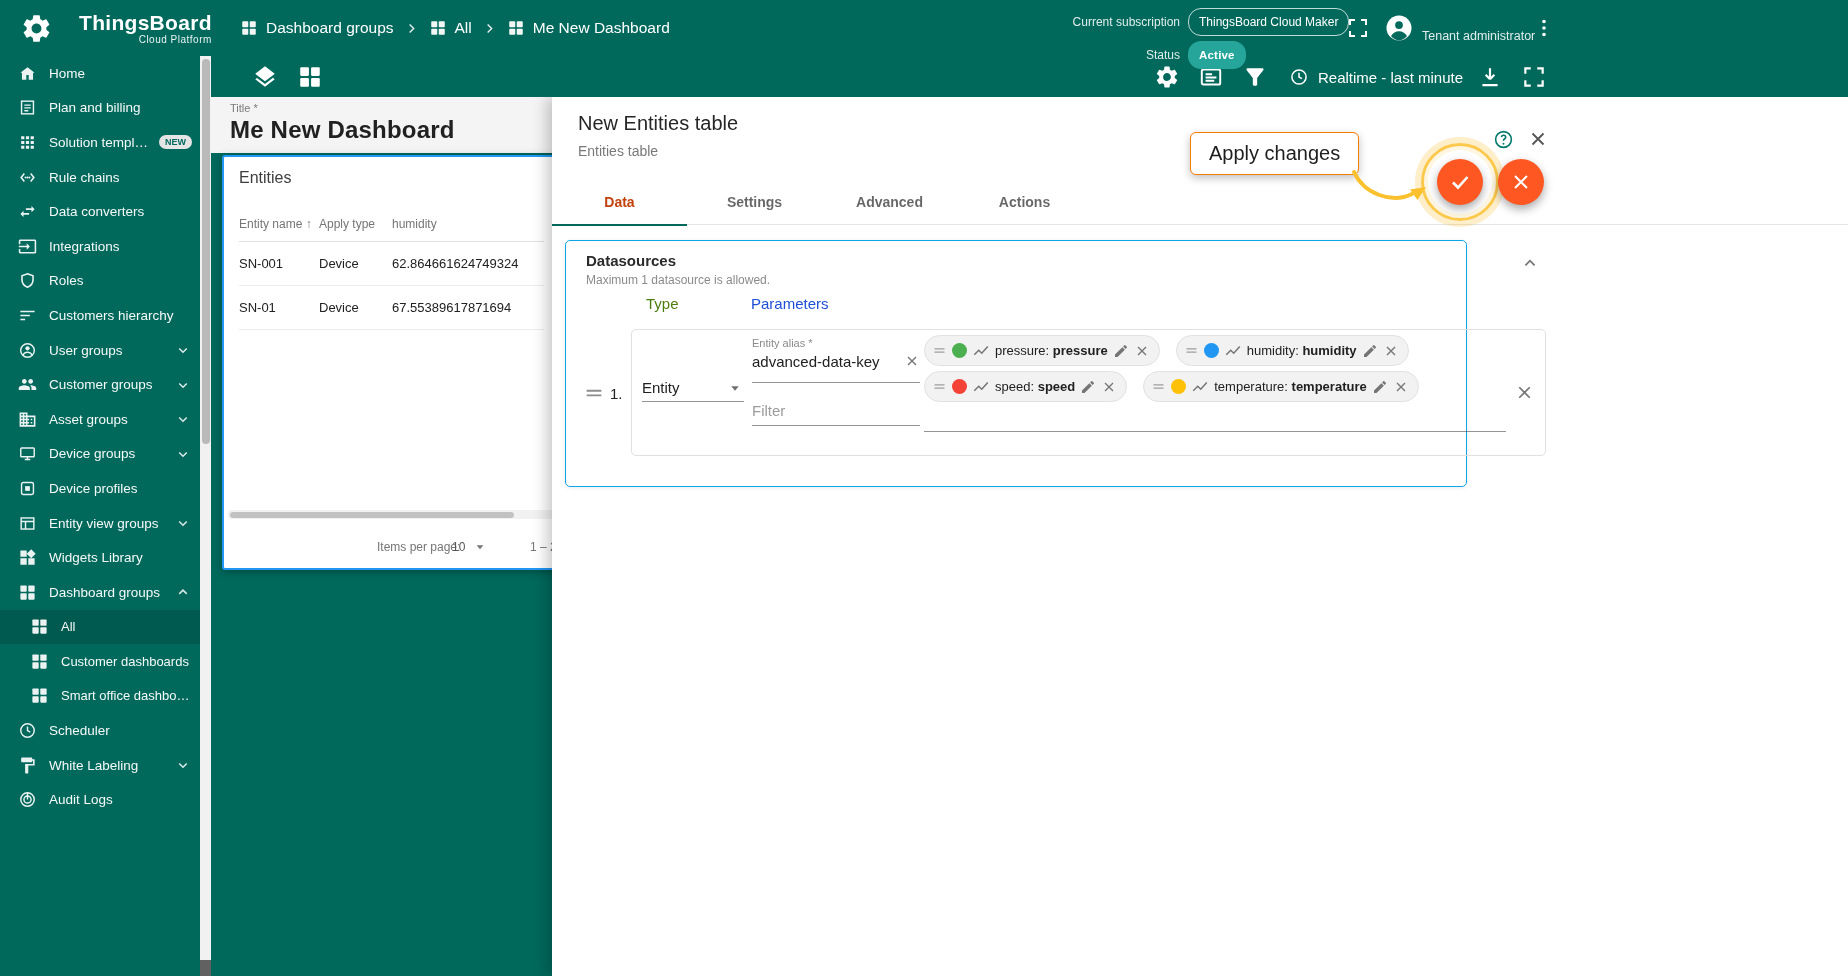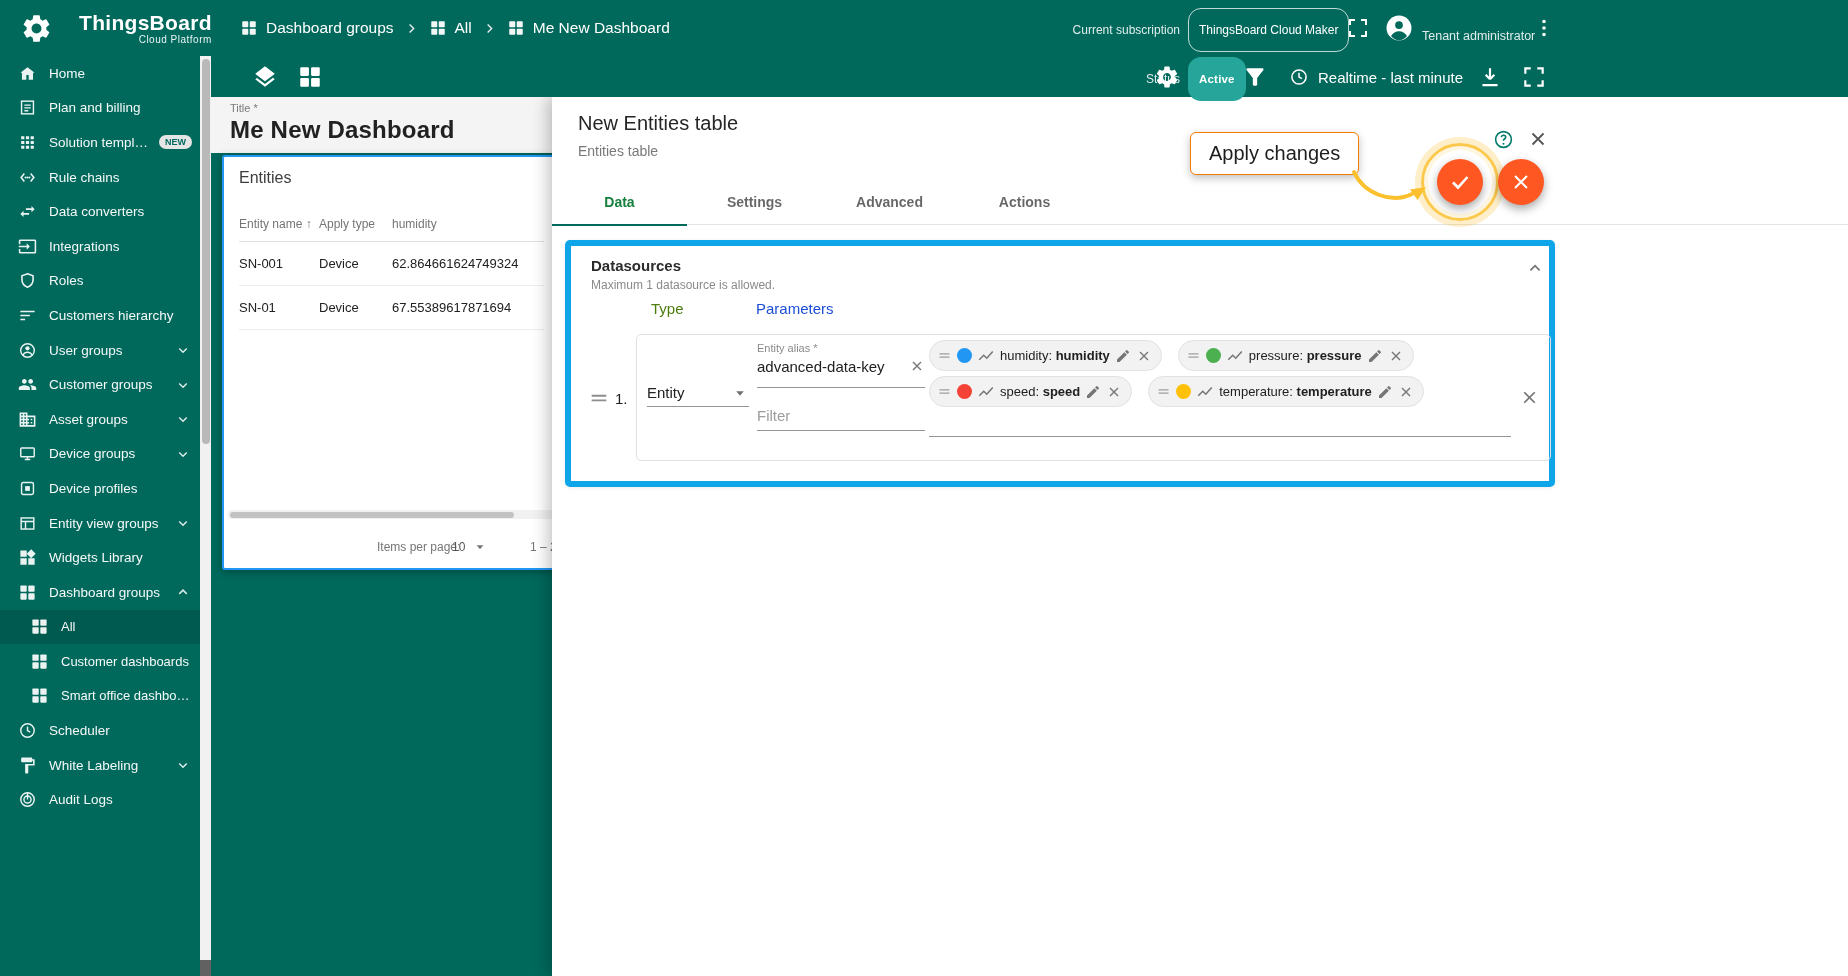--- a/index.html
+++ b/index.html
@@ -14,21 +14,21 @@
   .logo-gear{width:33px;height:33px;color:#fff}
   .logo-text{display:flex;flex-direction:column}
   .lt1{font-size:21px;font-weight:700;letter-spacing:.3px;line-height:22px}
   .lt2{font-size:10px;text-align:right;opacity:.92;letter-spacing:.5px}
   .breadcrumb{position:absolute;left:240px;top:0;height:56px;display:flex;align-items:center;gap:10px;font-size:15.5px}
   .bc-item{display:flex;align-items:center;gap:8px;cursor:pointer;white-space:nowrap}
   .bc-ic{width:18px;height:18px;opacity:.95}
   .bc-sep{width:15px;height:15px;opacity:.9}
   .subscr{position:absolute;left:1028px;top:8px;display:grid;grid-template-columns:152px auto;column-gap:8px;row-gap:5px;align-items:center;font-size:12px}
   .subscr .lab{text-align:right;opacity:.88}
-  .pill{justify-self:start;border:1px solid rgba(255,255,255,.75);border-radius:13px;padding:14px 10px;font-size:12px;line-height:14px;white-space:nowrap}
+  .pill{justify-self:start;border:1px solid rgba(255,255,255,.75);border-radius:13px;padding:6px 10px;font-size:12px;line-height:14px;white-space:nowrap}
   .pill.active{background:#26a69a;border-color:transparent;font-size:11.5px;font-weight:700;letter-spacing:.2px}
   .hbtn{position:absolute;top:16px;width:24px;height:24px;color:#fff;cursor:pointer}
   .avatar{position:absolute;left:1384px;top:13px;width:30px;height:30px;cursor:pointer}
   .role{position:absolute;left:1422px;top:29px;font-size:12.5px;opacity:.88}
 
   
   .sidebar{position:absolute;left:0;top:56px;width:200px;height:920px;background:#00695c;color:rgba(255,255,255,.96);z-index:20;overflow:hidden}
   .side-item{height:34.6px;display:flex;align-items:center;padding:0 8px 0 18px;font-size:13.5px;cursor:pointer;white-space:nowrap}
   .side-item.indent{padding-left:30px;font-size:13px}
   .side-item.active{background:rgba(0,0,0,.14)}
@@ -67,24 +67,24 @@
   .pp-range{position:absolute;left:306px;top:10px;white-space:nowrap}
 
   
   .panel{position:absolute;left:552px;top:97px;width:1296px;height:879px;background:#fff;z-index:8;box-shadow:-5px 0 14px rgba(0,0,0,.22)}
   .p-title{position:absolute;left:26px;top:15px;font-size:20px;color:#262626}
   .p-subtitle{position:absolute;left:26px;top:46px;font-size:14px;color:#787878}
   .p-help{position:absolute;left:941px;top:32px;width:21px;height:21px;color:#00796b;cursor:pointer}
   .p-close{position:absolute;left:975px;top:31px;width:22px;height:22px;color:#555;cursor:pointer}
   .tabs{position:absolute;left:0;top:81px;width:1296px;height:47px;border-bottom:1px solid #e3e3e3;display:flex}
   .tab{width:135px;height:47px;display:flex;align-items:center;justify-content:center;font-size:14px;font-weight:700;color:rgba(0,0,0,.6);cursor:pointer;position:relative}
-  .tab.active{color:#15803d}
+  .tab.active{color:#c2410c}
   .tab.active::after{content:"";position:absolute;left:0;bottom:-1px;width:100%;height:2px;background:#00695c}
 
-  .ds-card{position:absolute;left:13px;top:143px;width:990px;height:247px;border:6px solid #0ea5e9;border-radius:5px;box-shadow:0 1px 4px rgba(0,0,0,.08)}
+  .ds-card{position:absolute;left:13px;top:143px;width:902px;height:247px;border:1px solid #0ea5e9;border-radius:5px;box-shadow:0 1px 4px rgba(0,0,0,.08)}
   .ds-title{position:absolute;left:20px;top:11px;font-size:15px;font-weight:700;color:#2b2b2b}
   .ds-sub{position:absolute;left:20px;top:32px;font-size:12px;color:#8a8a8a}
   .ds-collapse{position:absolute;left:953px;top:11px;width:22px;height:22px;color:#757575;cursor:pointer}
   .ds-h-type{position:absolute;left:80px;top:54px;font-size:15px;color:#4d7c0f}
   .ds-h-params{position:absolute;left:185px;top:54px;font-size:15px;color:#1d4ed8}
   .ds-drag{position:absolute;left:17px;top:141px;width:22px;height:22px;color:#8d8d8d;cursor:grab}
   .ds-index{position:absolute;left:44px;top:144px;font-size:15px;color:#212121}
   .ds-box{position:absolute;left:65px;top:88px;width:915px;height:127px;border:1px solid #e0e0e0;border-radius:5px}
   .ds-remove{position:absolute;left:948px;top:141px;width:21px;height:21px;color:#757575;cursor:pointer}
 
@@ -600,51 +600,51 @@
         <div class="fld-filter">
             <span>Filter</span>
           </div>
         <div class="keys-area">
             <div class="chip">
               <span class="icon chip-drag">
                 <svg viewBox="0 0 24 24" fill="none" stroke="currentColor" stroke-width="2">
                   <path d="M4 9.5h16M4 14.5h16"></path>
                 </svg>
               </span>
-              <span class="dot" style="background:#2196f3"></span>
+              <span class="dot" style="background:#4caf50"></span>
               <span class="icon chip-line">
                 <svg viewBox="0 0 24 24" fill="none" stroke="currentColor" stroke-width="2">
                   <path d="M3 17l6-6 4 4 8-9"></path>
                 </svg>
               </span>
-              <span class="chip-label"><span>humidity</span>: <b>humidity</b></span>
+              <span class="chip-label"><span>pressure</span>: <b>pressure</b></span>
               <span class="icon chip-btn">
                 <svg viewBox="0 0 24 24" fill="currentColor">
                   <path d="M3 17.25V21h3.75L17.81 9.94l-3.75-3.75L3 17.25zM20.71 7.04a.996.996 0 0 0 0-1.41l-2.34-2.34a.996.996 0 0 0-1.41 0l-1.83 1.83 3.75 3.75 1.83-1.83z"></path>
                 </svg>
               </span>
               <span class="icon chip-btn">
                 <svg viewBox="0 0 24 24" fill="none" stroke="currentColor" stroke-width="2">
                   <path d="M6 6l12 12M18 6 6 18"></path>
                 </svg>
               </span>
             </div>
             <div class="chip">
               <span class="icon chip-drag">
                 <svg viewBox="0 0 24 24" fill="none" stroke="currentColor" stroke-width="2">
                   <path d="M4 9.5h16M4 14.5h16"></path>
                 </svg>
               </span>
-              <span class="dot" style="background:#4caf50"></span>
+              <span class="dot" style="background:#2196f3"></span>
               <span class="icon chip-line">
                 <svg viewBox="0 0 24 24" fill="none" stroke="currentColor" stroke-width="2">
                   <path d="M3 17l6-6 4 4 8-9"></path>
                 </svg>
               </span>
-              <span class="chip-label"><span>pressure</span>: <b>pressure</b></span>
+              <span class="chip-label"><span>humidity</span>: <b>humidity</b></span>
               <span class="icon chip-btn">
                 <svg viewBox="0 0 24 24" fill="currentColor">
                   <path d="M3 17.25V21h3.75L17.81 9.94l-3.75-3.75L3 17.25zM20.71 7.04a.996.996 0 0 0 0-1.41l-2.34-2.34a.996.996 0 0 0-1.41 0l-1.83 1.83 3.75 3.75 1.83-1.83z"></path>
                 </svg>
               </span>
               <span class="icon chip-btn">
                 <svg viewBox="0 0 24 24" fill="none" stroke="currentColor" stroke-width="2">
                   <path d="M6 6l12 12M18 6 6 18"></path>
                 </svg>
               </span>

